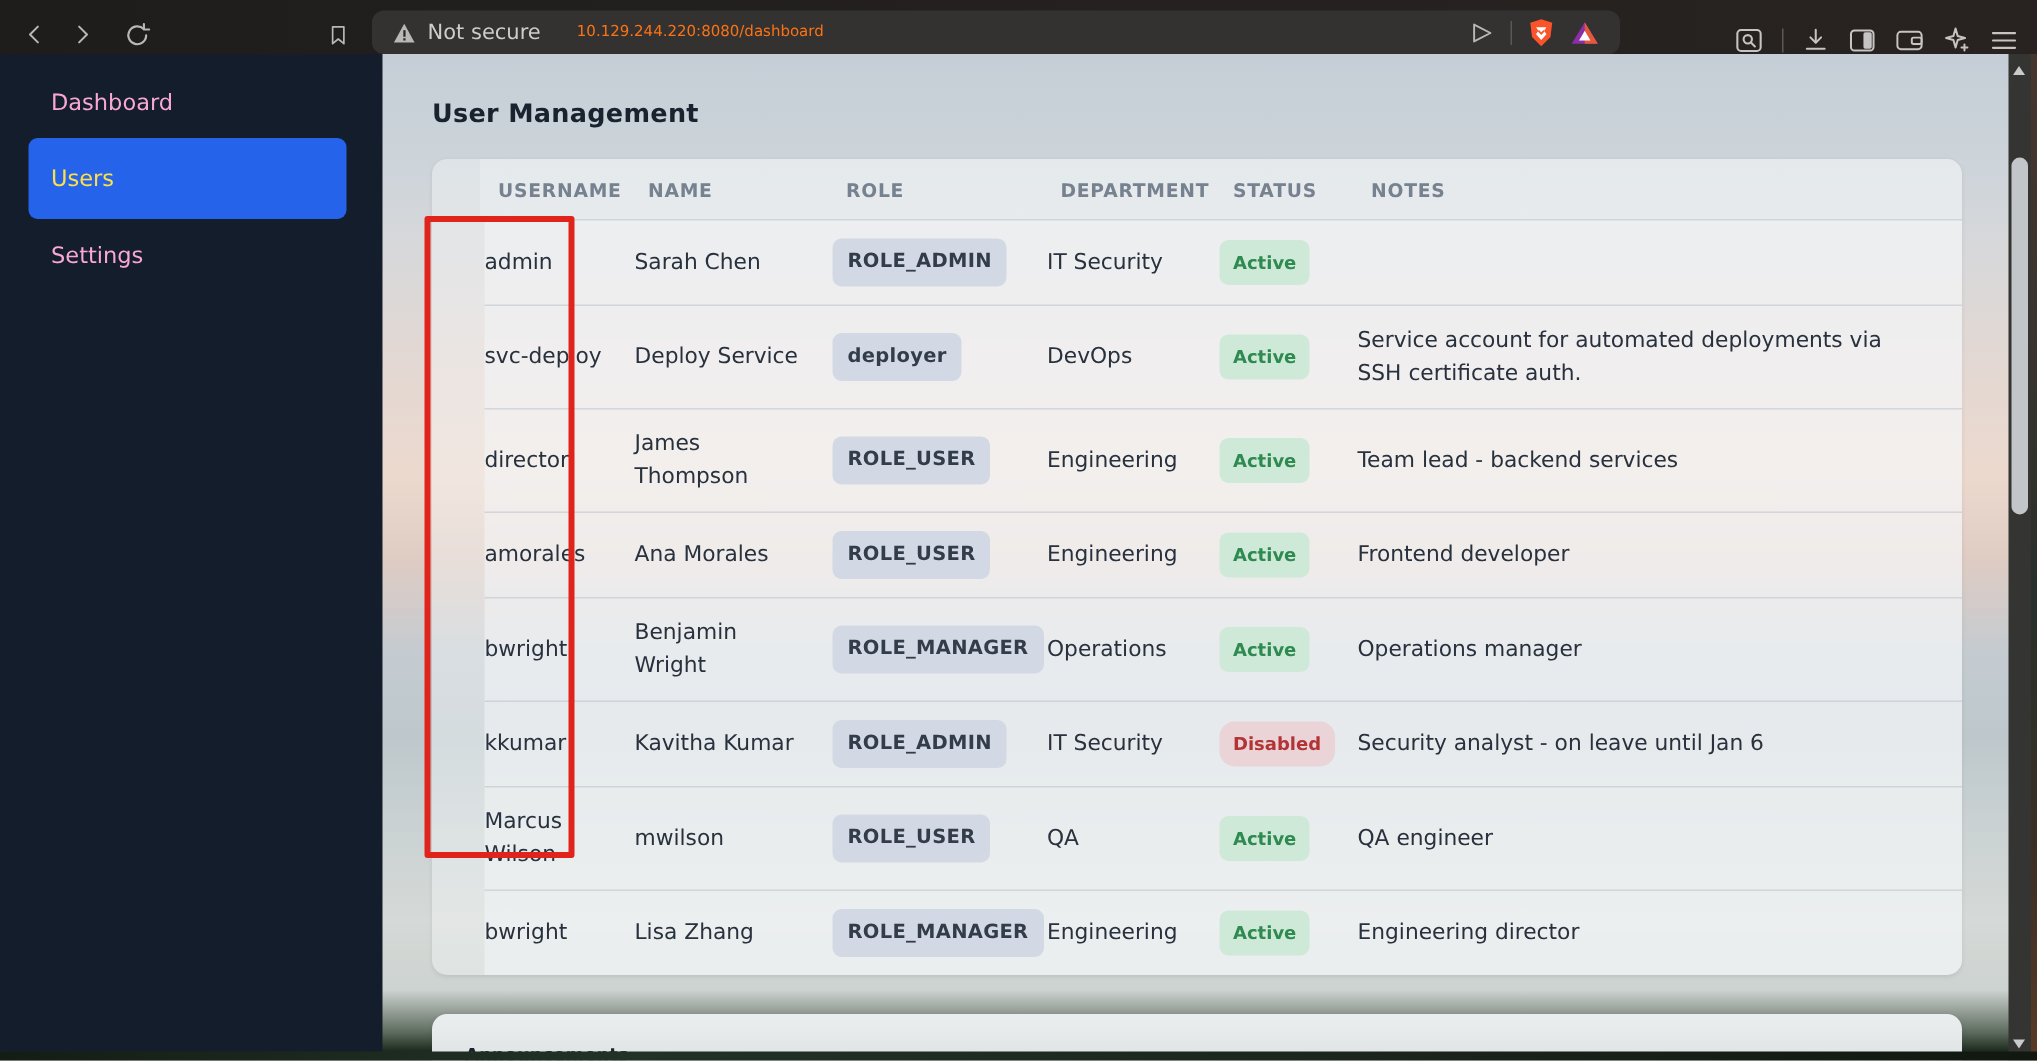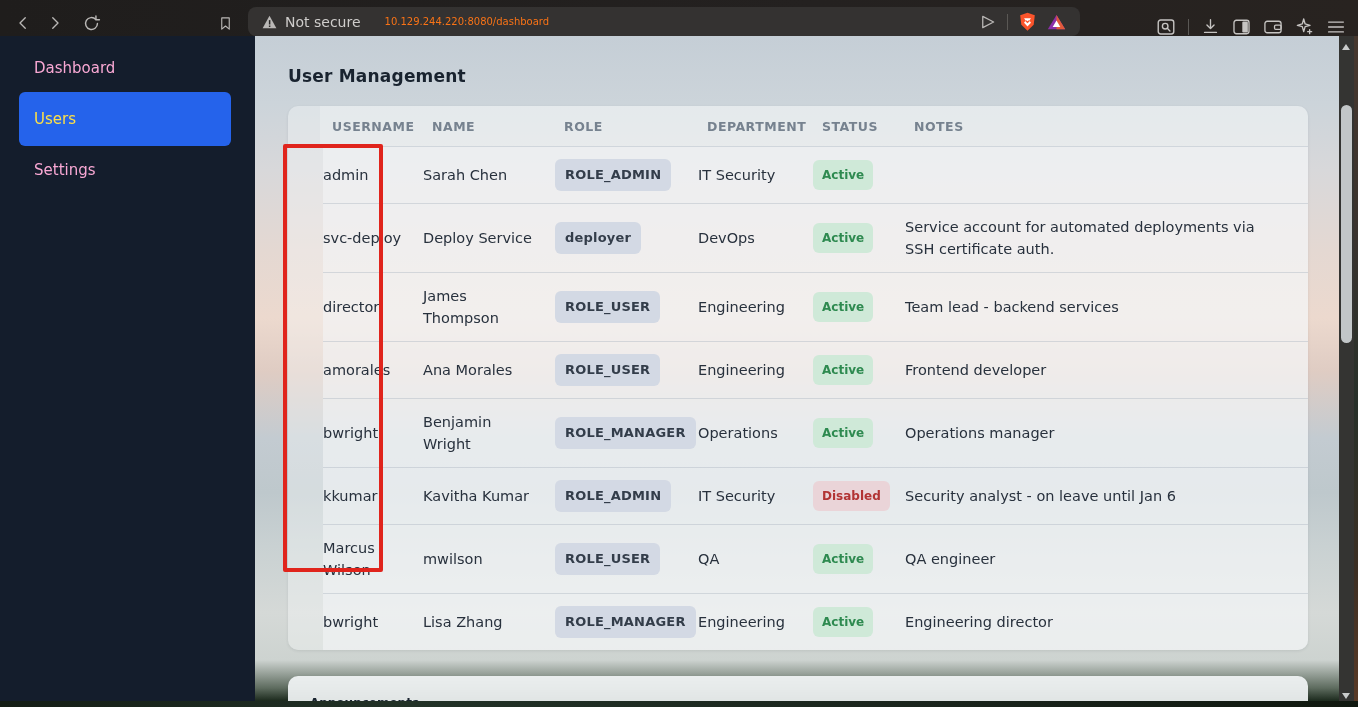--- a/index.html
+++ b/index.html
@@ -34,21 +34,21 @@
   .table-card{background:rgba(247,249,250,0.40);border-radius:10px;overflow:hidden;box-shadow:0 1px 3px rgba(40,50,60,0.10);}
   .thead{display:grid;grid-template-columns:100px 132px 143px 115px 92px 1fr;padding-left:12px;height:40px;align-items:center;background:rgba(246,248,250,0.30);margin-left:32px;}
   .th{font-size:12.5px;font-weight:bold;color:#76828f;letter-spacing:.5px;}
   .trow{display:grid;grid-template-columns:100px 132px 143px 115px 92px 1fr;align-items:center;background:rgba(244,246,248,0.55);border-top:1px solid rgba(175,185,195,0.45);min-height:46px;margin-left:35px;}
   .td{font-size:14.5px;color:#28313d;line-height:22px;padding:12px 14px 12px 0;box-sizing:border-box;}
   .td-name{max-width:123px;}
   .td-notes{padding-right:34px;}
   .role-badge{display:inline-block;background:var(--role-badge-bg,#d3d9e4);color:#333d4a;font-size:13px;font-weight:bold;padding:5px 10px;border-radius:6px;letter-spacing:.2px;}
   .status-badge{display:inline-block;font-size:12px;font-weight:bold;padding:4px 9px;border-radius:6px;}
   .st-active{background:var(--active-badge-bg,#cfe9d8);color:var(--active-badge-text,#2e8a50);}
-  .st-disabled{background:var(--disabled-badge-bg,#ead4d8);color:var(--disabled-badge-text,#b23434);}
+  .st-disabled{background:var(--disabled-badge-bg,#ead4d8);color:var(--disabled-badge-text,#b23434);border-radius:10px;}
 
   .ann-card{margin-top:26px;background:rgba(242,245,246,0.92);border-radius:10px;padding:20px 22px;height:220px;box-sizing:border-box;box-shadow:0 1px 3px rgba(40,50,60,0.10);}
   .ann-title{margin:0;font-size:12px;font-weight:bold;color:#19232f;}
 
   
   .annotation-rect{position:absolute;left:283px;top:144px;width:100px;height:428px;border:4px solid var(--annotation-red,#e0241c);box-sizing:border-box;z-index:55;border-radius:2px;pointer-events:none;}
 
   
   .scrollbar{position:absolute;top:36px;bottom:0;right:4px;width:15px;background:#343432;z-index:40;}
   .sb-arrow-up,.sb-arrow-down{position:absolute;left:3px;width:0;height:0;border-left:4.5px solid transparent;border-right:4.5px solid transparent;}

